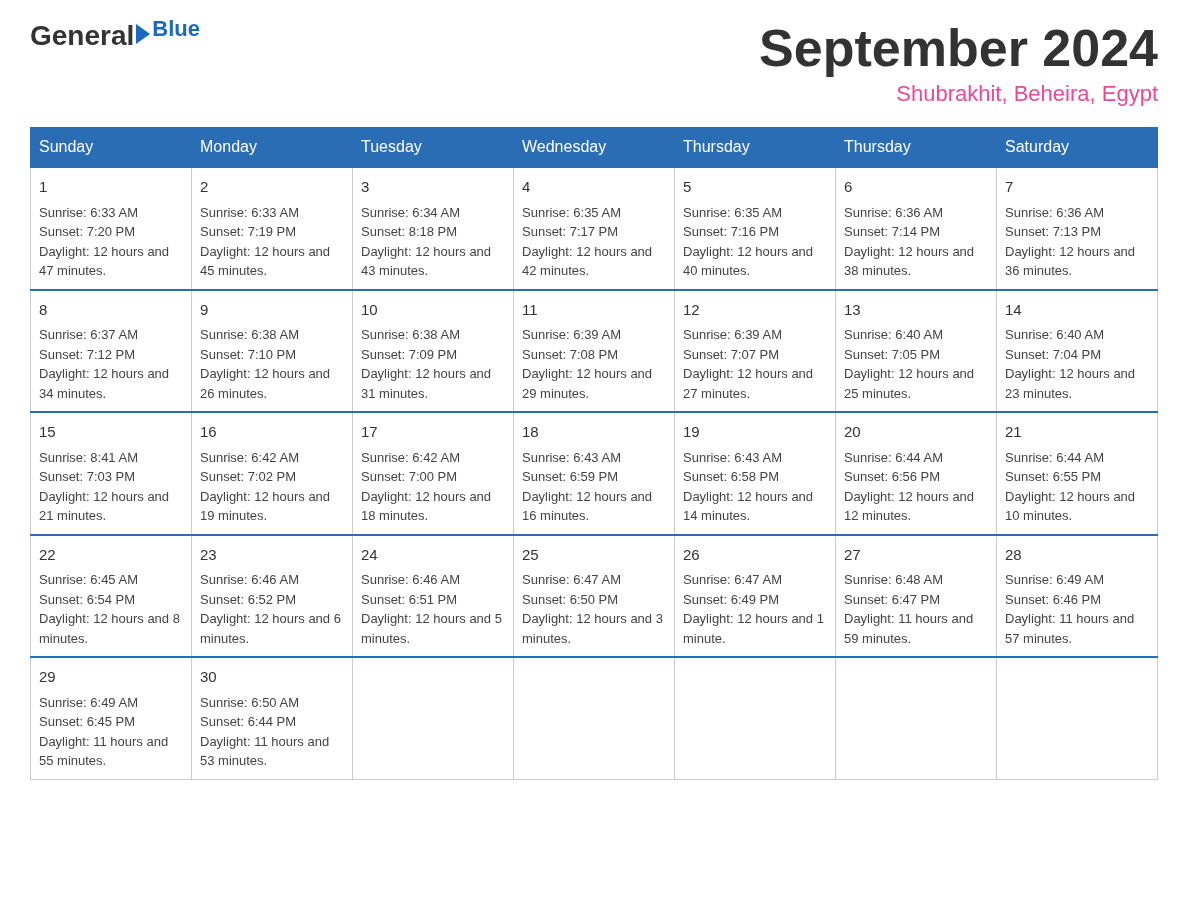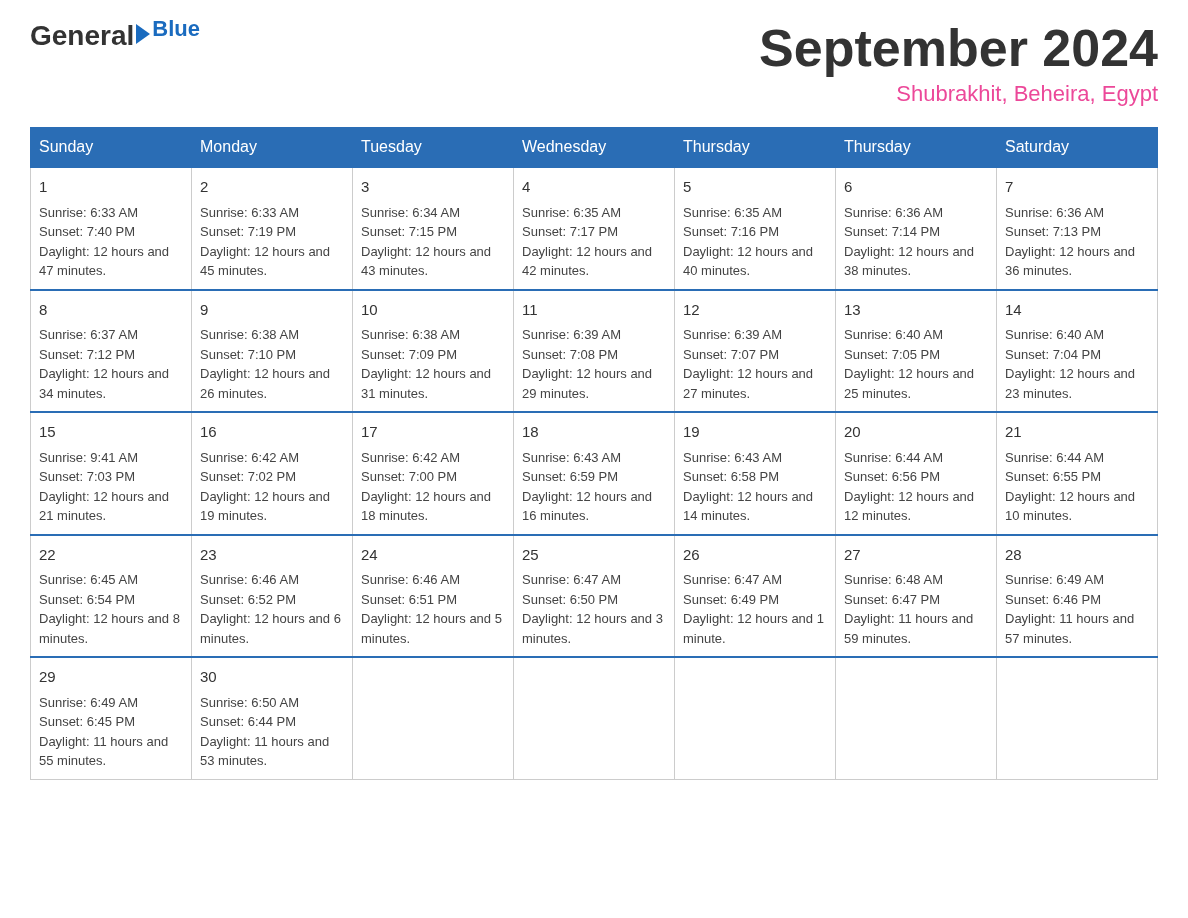--- a/index.html
+++ b/index.html
@@ -127,39 +127,39 @@
       <th>Monday</th>
       <th>Tuesday</th>
       <th>Wednesday</th>
       <th>Thursday</th>
       <th>Thursday</th>
       <th>Saturday</th>
     </tr>
   </thead>
   <tbody id="calendar-body">
   <tr>
-        <td><span class="day-num">1</span><span class="day-info">Sunrise: 6:33 AM</span><br><span class="day-info">Sunset: 7:40 PM</span><br><span class="day-info">Daylight: 12 hours and 47 minutes.</span></td>
+        <td><span class="day-num">1</span><span class="day-info">Sunrise: 6:33 AM</span><br><span class="day-info">Sunset: 7:20 PM</span><br><span class="day-info">Daylight: 12 hours and 47 minutes.</span></td>
         <td><span class="day-num">2</span><span class="day-info">Sunrise: 6:33 AM</span><br><span class="day-info">Sunset: 7:19 PM</span><br><span class="day-info">Daylight: 12 hours and 45 minutes.</span></td>
-        <td><span class="day-num">3</span><span class="day-info">Sunrise: 6:34 AM</span><br><span class="day-info">Sunset: 7:15 PM</span><br><span class="day-info">Daylight: 12 hours and 43 minutes.</span></td>
+        <td><span class="day-num">3</span><span class="day-info">Sunrise: 6:34 AM</span><br><span class="day-info">Sunset: 8:18 PM</span><br><span class="day-info">Daylight: 12 hours and 43 minutes.</span></td>
         <td><span class="day-num">4</span><span class="day-info">Sunrise: 6:35 AM</span><br><span class="day-info">Sunset: 7:17 PM</span><br><span class="day-info">Daylight: 12 hours and 42 minutes.</span></td>
         <td><span class="day-num">5</span><span class="day-info">Sunrise: 6:35 AM</span><br><span class="day-info">Sunset: 7:16 PM</span><br><span class="day-info">Daylight: 12 hours and 40 minutes.</span></td>
         <td><span class="day-num">6</span><span class="day-info">Sunrise: 6:36 AM</span><br><span class="day-info">Sunset: 7:14 PM</span><br><span class="day-info">Daylight: 12 hours and 38 minutes.</span></td>
         <td><span class="day-num">7</span><span class="day-info">Sunrise: 6:36 AM</span><br><span class="day-info">Sunset: 7:13 PM</span><br><span class="day-info">Daylight: 12 hours and 36 minutes.</span></td>
       </tr>
       <tr class="row-separator">
         <td><span class="day-num">8</span><span class="day-info">Sunrise: 6:37 AM</span><br><span class="day-info">Sunset: 7:12 PM</span><br><span class="day-info">Daylight: 12 hours and 34 minutes.</span></td>
         <td><span class="day-num">9</span><span class="day-info">Sunrise: 6:38 AM</span><br><span class="day-info">Sunset: 7:10 PM</span><br><span class="day-info">Daylight: 12 hours and 26 minutes.</span></td>
         <td><span class="day-num">10</span><span class="day-info">Sunrise: 6:38 AM</span><br><span class="day-info">Sunset: 7:09 PM</span><br><span class="day-info">Daylight: 12 hours and 31 minutes.</span></td>
         <td><span class="day-num">11</span><span class="day-info">Sunrise: 6:39 AM</span><br><span class="day-info">Sunset: 7:08 PM</span><br><span class="day-info">Daylight: 12 hours and 29 minutes.</span></td>
         <td><span class="day-num">12</span><span class="day-info">Sunrise: 6:39 AM</span><br><span class="day-info">Sunset: 7:07 PM</span><br><span class="day-info">Daylight: 12 hours and 27 minutes.</span></td>
         <td><span class="day-num">13</span><span class="day-info">Sunrise: 6:40 AM</span><br><span class="day-info">Sunset: 7:05 PM</span><br><span class="day-info">Daylight: 12 hours and 25 minutes.</span></td>
         <td><span class="day-num">14</span><span class="day-info">Sunrise: 6:40 AM</span><br><span class="day-info">Sunset: 7:04 PM</span><br><span class="day-info">Daylight: 12 hours and 23 minutes.</span></td>
       </tr>
       <tr class="row-separator">
-        <td><span class="day-num">15</span><span class="day-info">Sunrise: 9:41 AM</span><br><span class="day-info">Sunset: 7:03 PM</span><br><span class="day-info">Daylight: 12 hours and 21 minutes.</span></td>
+        <td><span class="day-num">15</span><span class="day-info">Sunrise: 8:41 AM</span><br><span class="day-info">Sunset: 7:03 PM</span><br><span class="day-info">Daylight: 12 hours and 21 minutes.</span></td>
         <td><span class="day-num">16</span><span class="day-info">Sunrise: 6:42 AM</span><br><span class="day-info">Sunset: 7:02 PM</span><br><span class="day-info">Daylight: 12 hours and 19 minutes.</span></td>
         <td><span class="day-num">17</span><span class="day-info">Sunrise: 6:42 AM</span><br><span class="day-info">Sunset: 7:00 PM</span><br><span class="day-info">Daylight: 12 hours and 18 minutes.</span></td>
         <td><span class="day-num">18</span><span class="day-info">Sunrise: 6:43 AM</span><br><span class="day-info">Sunset: 6:59 PM</span><br><span class="day-info">Daylight: 12 hours and 16 minutes.</span></td>
         <td><span class="day-num">19</span><span class="day-info">Sunrise: 6:43 AM</span><br><span class="day-info">Sunset: 6:58 PM</span><br><span class="day-info">Daylight: 12 hours and 14 minutes.</span></td>
         <td><span class="day-num">20</span><span class="day-info">Sunrise: 6:44 AM</span><br><span class="day-info">Sunset: 6:56 PM</span><br><span class="day-info">Daylight: 12 hours and 12 minutes.</span></td>
         <td><span class="day-num">21</span><span class="day-info">Sunrise: 6:44 AM</span><br><span class="day-info">Sunset: 6:55 PM</span><br><span class="day-info">Daylight: 12 hours and 10 minutes.</span></td>
       </tr>
       <tr class="row-separator">
         <td><span class="day-num">22</span><span class="day-info">Sunrise: 6:45 AM</span><br><span class="day-info">Sunset: 6:54 PM</span><br><span class="day-info">Daylight: 12 hours and 8 minutes.</span></td>
         <td><span class="day-num">23</span><span class="day-info">Sunrise: 6:46 AM</span><br><span class="day-info">Sunset: 6:52 PM</span><br><span class="day-info">Daylight: 12 hours and 6 minutes.</span></td>

